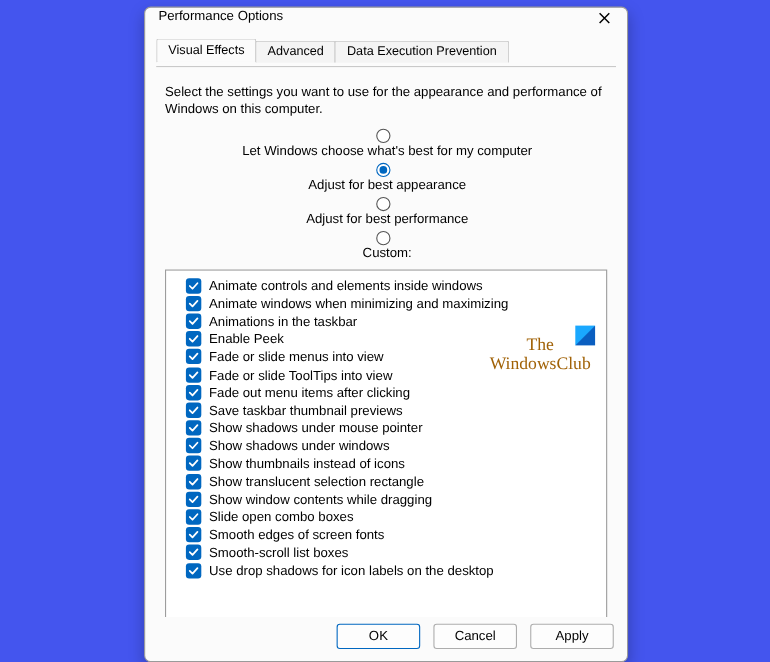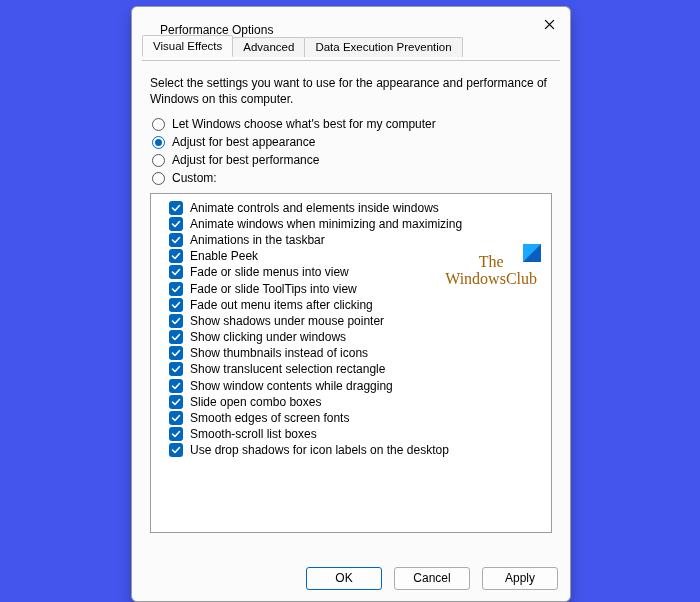--- a/index.html
+++ b/index.html
@@ -17,22 +17,22 @@
     left: 131px; top: 6px;
     width: 440px; height: 596px;
     background: #fbfbfb;
     border: 1px solid #9a9a9a;
     border-radius: 6px;
     box-shadow: 0 6px 14px rgba(0,0,0,.25);
     display: flex; flex-direction: column;
   }
   .titlebar {
     height: 30px;
-    display: flex; align-items: flex-end;
-    padding: 0 6px 0 28px;
+    display: flex; align-items: flex-start;
+    padding: 0 6px 0 12px;
   }
   .titlebar .title { flex: 1; font-size: 12px; }
   .titlebar .close {
     width: 30px; height: 22px;
     display: flex; align-items: center; justify-content: center;
     cursor: default;
   }
   .titlebar .close svg { width: 11px; height: 11px; }
   .tabs {
     display: flex; align-items: flex-start;
@@ -63,21 +63,21 @@
     border-bottom: 1px solid #fbfbfb;
     margin-bottom: -1px;
   }
   .content {
     flex: 1;
     padding: 10px 18px 6px 18px;
     overflow: hidden;
   }
   .desc { margin: 4px 0 10px 0; line-height: 1.35; }
   .radios { margin: 6px 0 8px 2px; }
-  .radio-row { display: flex; align-items: center; margin: 4px 0; }
+  .radio-row { display: flex; align-items: center; margin: 4px 16px; flex-direction: column; }
   .radio {
     width: 13px; height: 13px; border-radius: 50%;
     border: 1.5px solid #555; margin-right: 7px;
     display: inline-flex; align-items: center; justify-content: center;
     background: #fff;
   }
   .radio.checked { border-color: #0067c0; }
   .radio.checked::after {
     content: ""; width: 7px; height: 7px; border-radius: 50%;
     background: #0067c0;
@@ -224,29 +224,37 @@
               </svg>
             </span>
             <span>Fade out menu items after clicking</span>
           </div>
           <div class="item-row">
             <span class="chk">
               <svg viewBox="0 0 10 10">
                 <path d="M1.5 5 L4 7.5 L8.5 2.5" stroke="#fff" stroke-width="1.6" fill="none" stroke-linecap="round" stroke-linejoin="round"></path>
               </svg>
             </span>
+            <span>Save taskbar thumbnail previews</span>
+          </div>
+          <div class="item-row">
+            <span class="chk">
+              <svg viewBox="0 0 10 10">
+                <path d="M1.5 5 L4 7.5 L8.5 2.5" stroke="#fff" stroke-width="1.6" fill="none" stroke-linecap="round" stroke-linejoin="round"></path>
+              </svg>
+            </span>
             <span>Show shadows under mouse pointer</span>
           </div>
           <div class="item-row">
             <span class="chk">
               <svg viewBox="0 0 10 10">
                 <path d="M1.5 5 L4 7.5 L8.5 2.5" stroke="#fff" stroke-width="1.6" fill="none" stroke-linecap="round" stroke-linejoin="round"></path>
               </svg>
             </span>
-            <span>Show clicking under windows</span>
+            <span>Show shadows under windows</span>
           </div>
           <div class="item-row">
             <span class="chk">
               <svg viewBox="0 0 10 10">
                 <path d="M1.5 5 L4 7.5 L8.5 2.5" stroke="#fff" stroke-width="1.6" fill="none" stroke-linecap="round" stroke-linejoin="round"></path>
               </svg>
             </span>
             <span>Show thumbnails instead of icons</span>
           </div>
           <div class="item-row">

